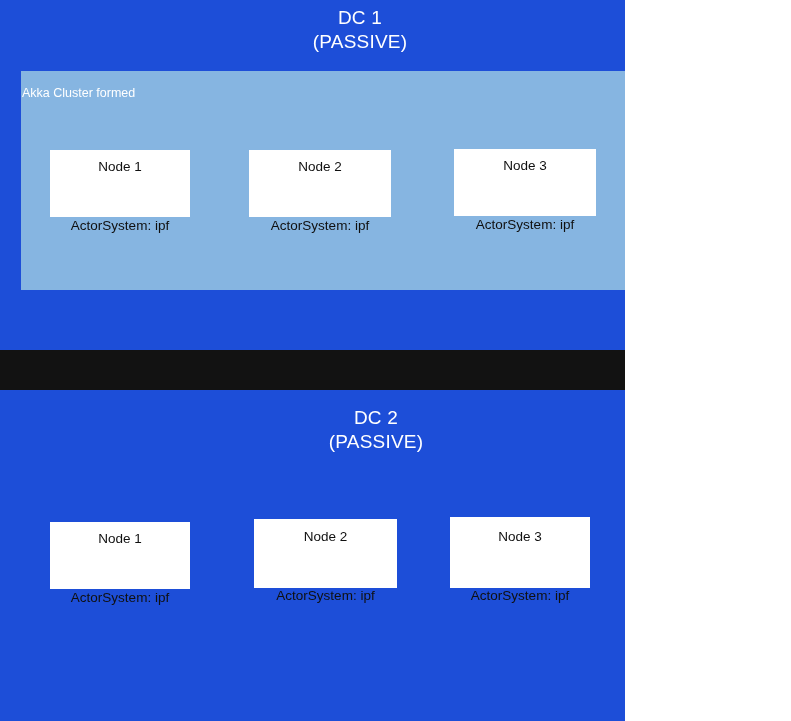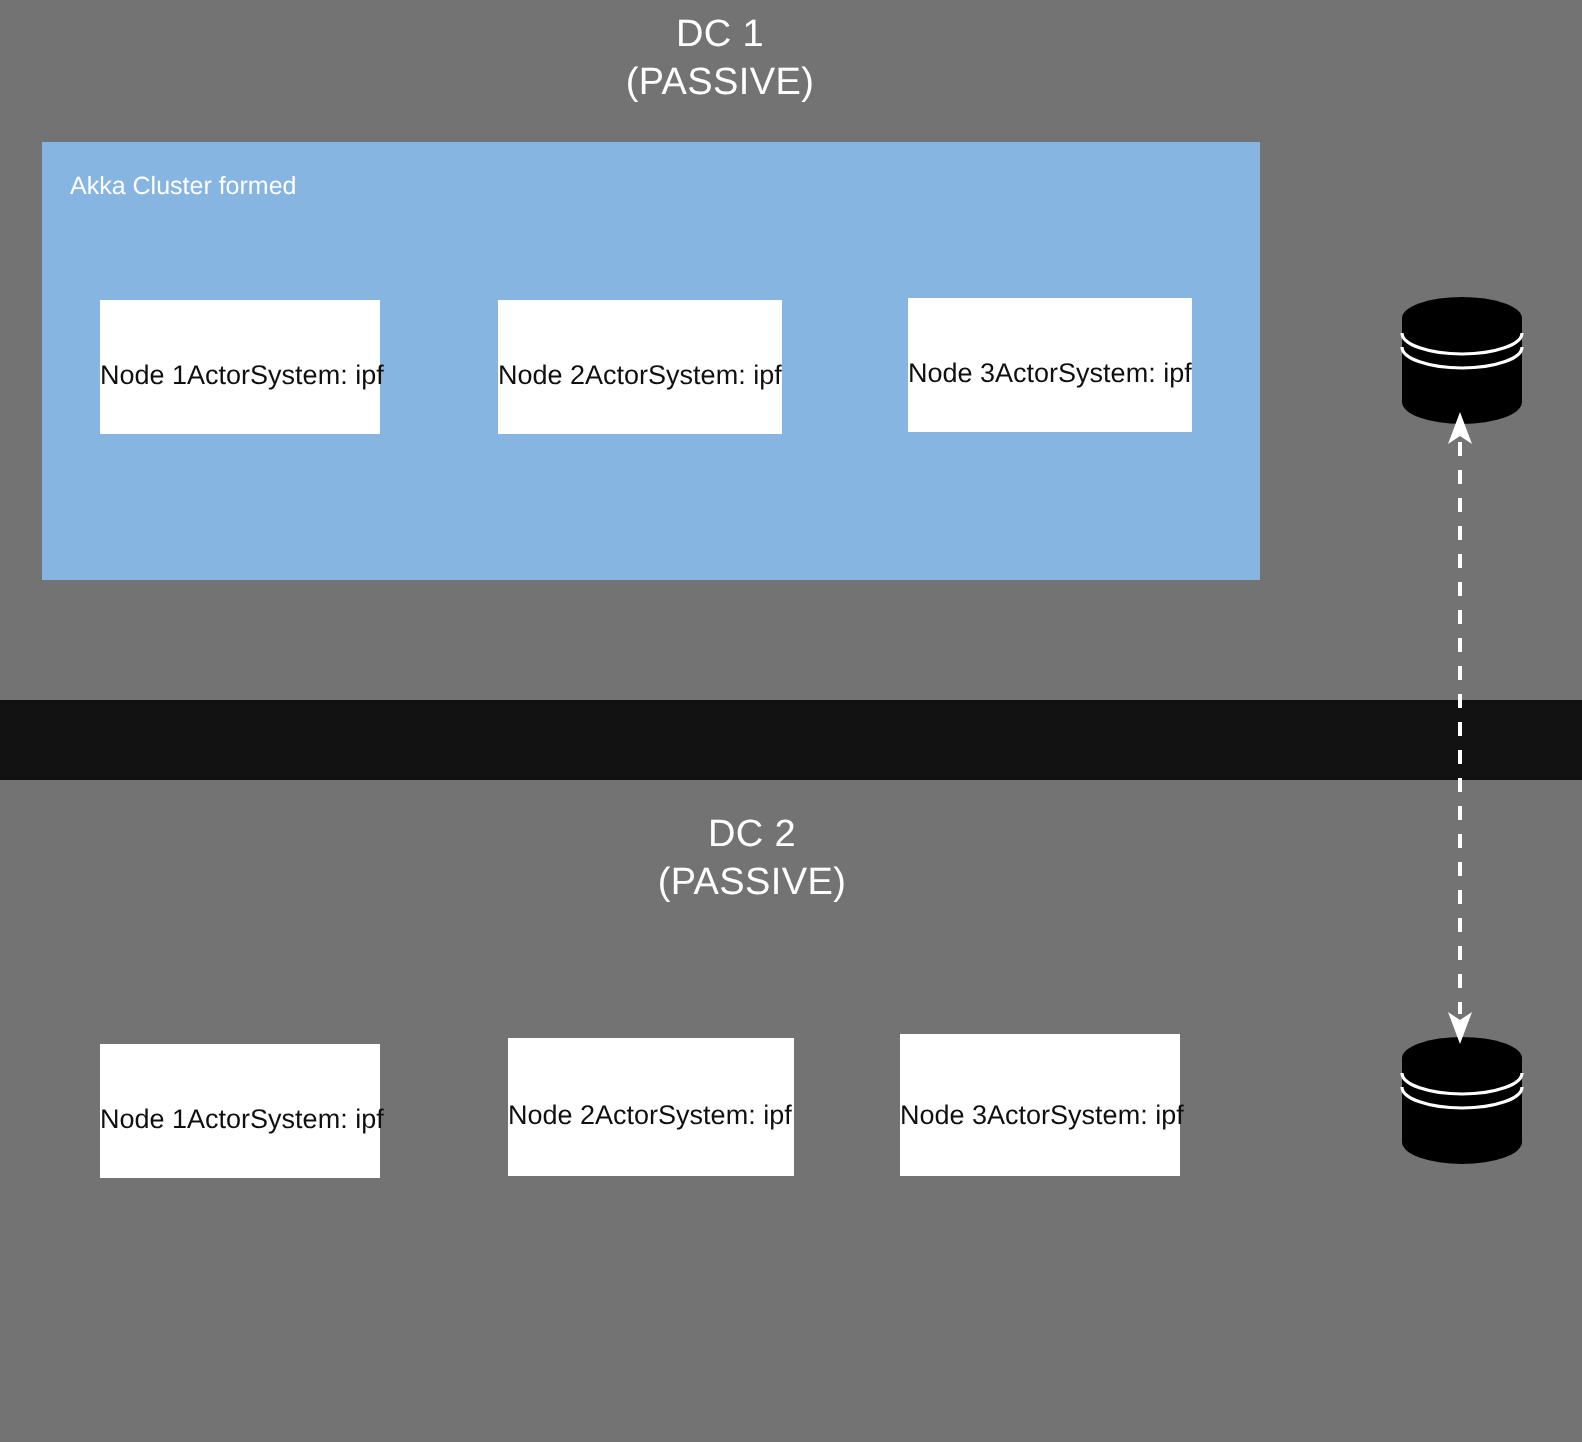--- a/index.html
+++ b/index.html
@@ -5,24 +5,24 @@
 <style>
   html, body {
     margin: 0;
     padding: 0;
   }
   body {
     font-family: "Liberation Sans", sans-serif;
   }
   #canvas {
     position: relative;
-    width: 791px;
+    width: 625px;
     height: 721px;
     overflow: hidden;
-    background: #737373;
+    background: #1d4ed8;
     text-decoration: underline;
   }
   
   .zone-title {
     position: absolute;
     left: 0;
     width: 720px;
     text-align: center;
     color: #ffffff;
     font-size: 19px;
@@ -37,37 +37,38 @@
   #cluster-box {
     position: absolute;
     left: 21px;
     top: 71px;
     width: 609px;
     height: 219px;
     background: #86b5e1;
   }
   #cluster-label {
     position: absolute;
-    left: 14px;
+    left: 1px;
     top: 15px;
     color: #ffffff;
     font-size: 12.5px;
     line-height: 15px;
     white-space: nowrap;
   }
 
   
   .node-box {
     position: absolute;
     background: #ffffff;
     display: flex;
-    flex-direction: row;
+    flex-direction: column;
     align-items: center;
     justify-content: flex-start;
     box-sizing: border-box;
+    gap: 40px;
   }
   .node-box .node-name,
   .node-box .node-sys {
     color: #101010;
     font-size: 13.5px;
     line-height: 19px;
     white-space: nowrap;
   }
 
   

